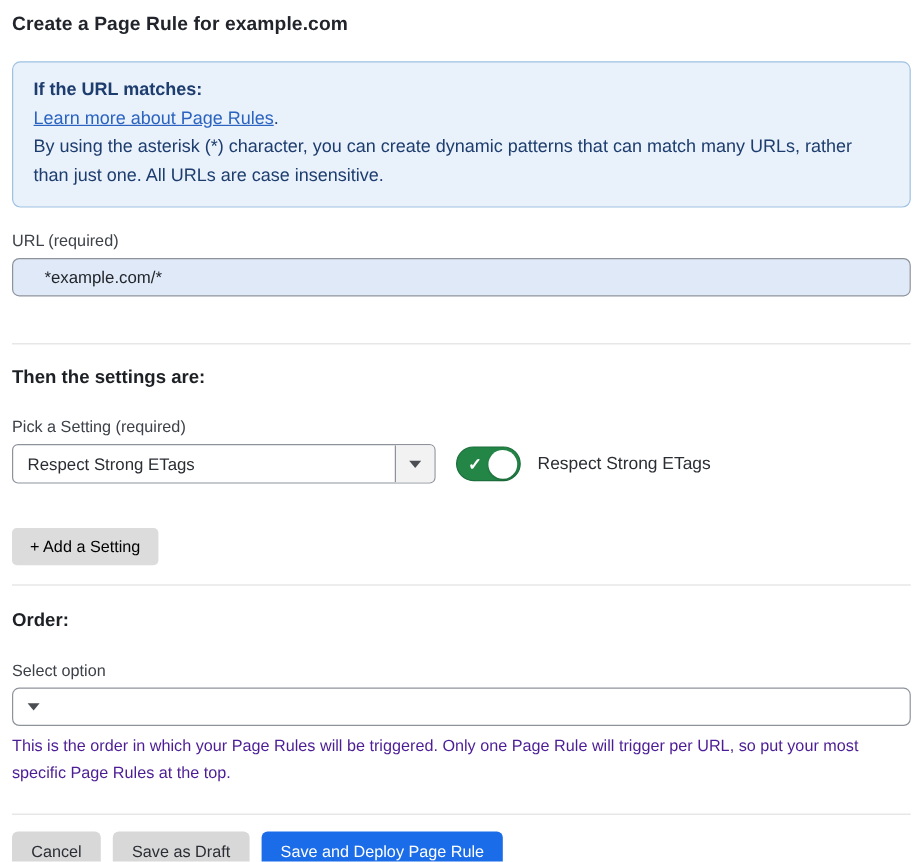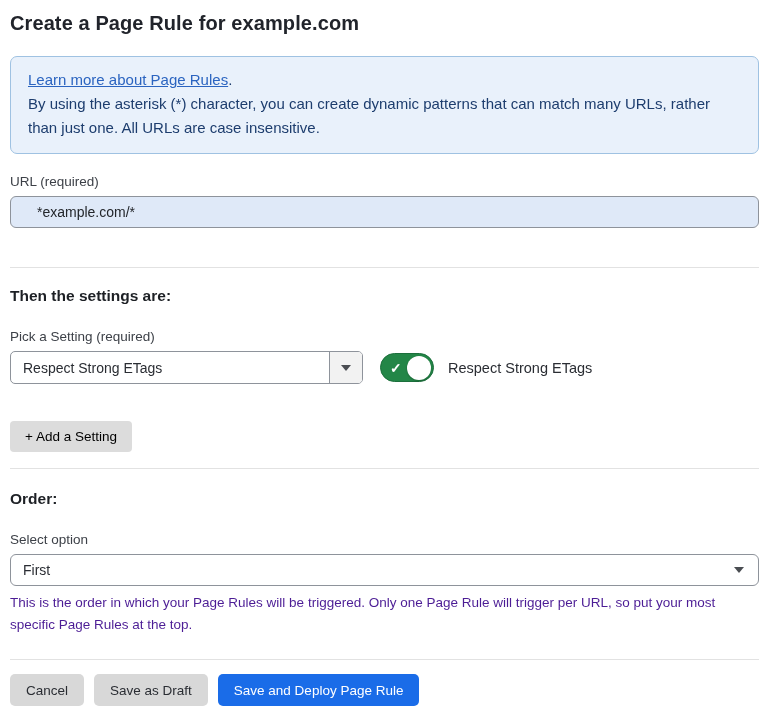--- a/index.html
+++ b/index.html
@@ -6,21 +6,21 @@
   html, body { background: #ffffff; }
   body {
     width: 769px;
     height: 718px;
     font-family: "Liberation Sans", sans-serif;
     color: #23262b;
     padding: 10px;
     overflow: hidden;
   }
   .page-title {
-    font-size: 20px;
+    font-size: 16px;
     font-weight: bold;
     color: #21242b;
     margin: 2px 0 21px 0;
     letter-spacing: 0.1px;
   }
   
   .info-box {
     background: #e9f1fb;
     border: 1px solid #9fc2e2;
     border-radius: 7px;
@@ -201,20 +201,21 @@
   }
 </style>
 </head>
 <body>
 
 
 
 <h1 class="page-title">Create a Page Rule for example.com</h1>
 
 <div class="info-box">
+  <div class="info-heading">If the URL matches:</div>
   <div><a class="info-link">Learn more about Page Rules</a><span>.</span></div>
   <div><span>By using the asterisk (*) character, you can create dynamic patterns that can match many URLs, rather than just one. All URLs are case insensitive.</span></div>
 </div>
 
 <div class="field-label">URL (required)</div>
 <input class="text-input" type="text" value="*example.com/*" style="">
 
 <hr class="divider divider-1">
 
 <div class="section-heading">Then the settings are:</div>
@@ -235,21 +236,20 @@
 </div>
 
 <button class="btn add-setting-btn">+ Add a Setting</button>
 
 <hr class="divider divider-2">
 
 <div class="section-heading">Order:</div>
 <div class="field-label">Select option</div>
 
 <div class="select-full">
-  <span class="select-value">First</span>
   <span class="caret-down"></span>
 </div>
 
 <div class="help-text">This is the order in which your Page Rules will be triggered. Only one Page Rule will trigger per URL, so put your most specific Page Rules at the top.</div>
 
 <hr class="divider divider-3">
 
 <div class="actions-row">
   <button class="btn btn-gray">Cancel</button>
   <button class="btn btn-gray">Save as Draft</button>

